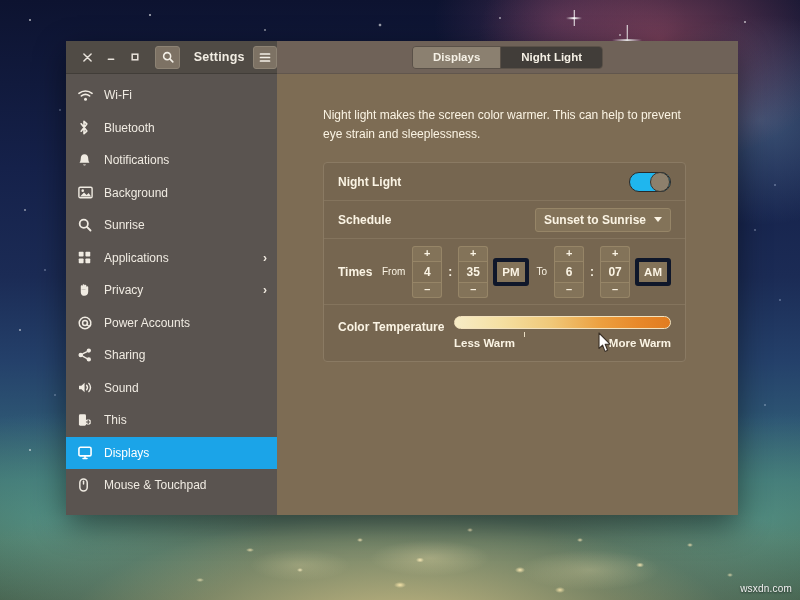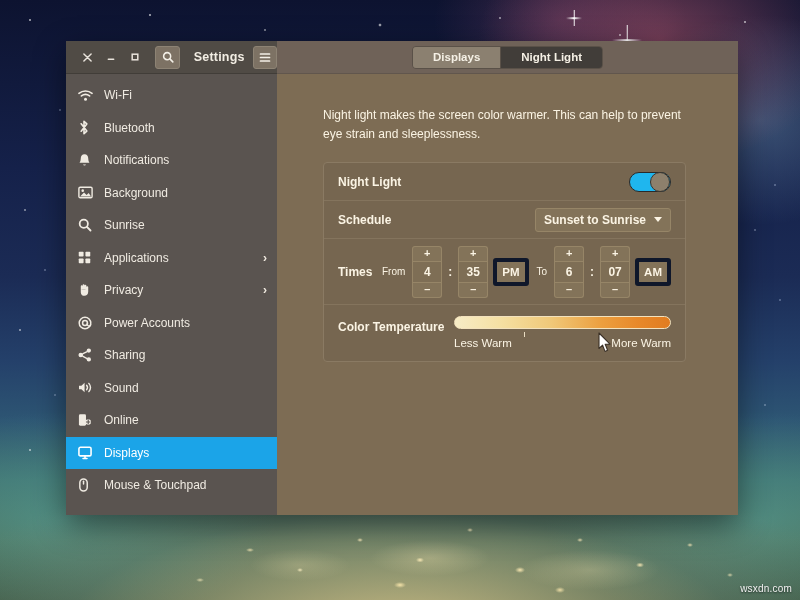--- a/index.html
+++ b/index.html
@@ -460,21 +460,21 @@
     width: 1px;
     height: 5px;
     background: #e8dcc2;
   }
   .slider-labels {
     display: flex;
     justify-content: space-between;
     margin-top: 8px;
     color: #fbf4e4;
     font-size: 11.5px;
-    font-weight: normal;
+    font-weight: bold;
   }
 
   
   .cursor {
     position: absolute;
     left: 598px;
     top: 332px;
     width: 14px;
     height: 21px;
     pointer-events: none;
@@ -650,21 +650,21 @@
         </div>
 
         <div class="nav-item">
           <span class="ico">
             <svg width="13" height="14" viewBox="0 0 14 15">
                 <rect x="1" y="1.4" width="7.6" height="12.2" rx="1.4" fill="currentColor"></rect>
                 <circle cx="11" cy="9.6" r="3" fill="currentColor"></circle>
                 <path d="M11 7 v5.2 M8.6 9.6 h4.8" stroke="#5a5450" stroke-width="1.2"></path>
               </svg>
           </span>
-          <span class="label">Online</span>
+          <span class="label">This</span>
         </div>
 
         <div class="nav-item selected">
           <span class="ico">
             <svg width="14" height="14" viewBox="0 0 15 15">
                 <rect x="1" y="1.4" width="13" height="9.2" rx="1.6" fill="none" stroke="currentColor" stroke-width="1.7"></rect>
                 <path d="M5.4 13.4 H9.6 M7.5 10.6 V13.4" stroke="currentColor" stroke-width="1.7" stroke-linecap="round"></path>
               </svg>
           </span>
           <span class="label">Displays</span>

